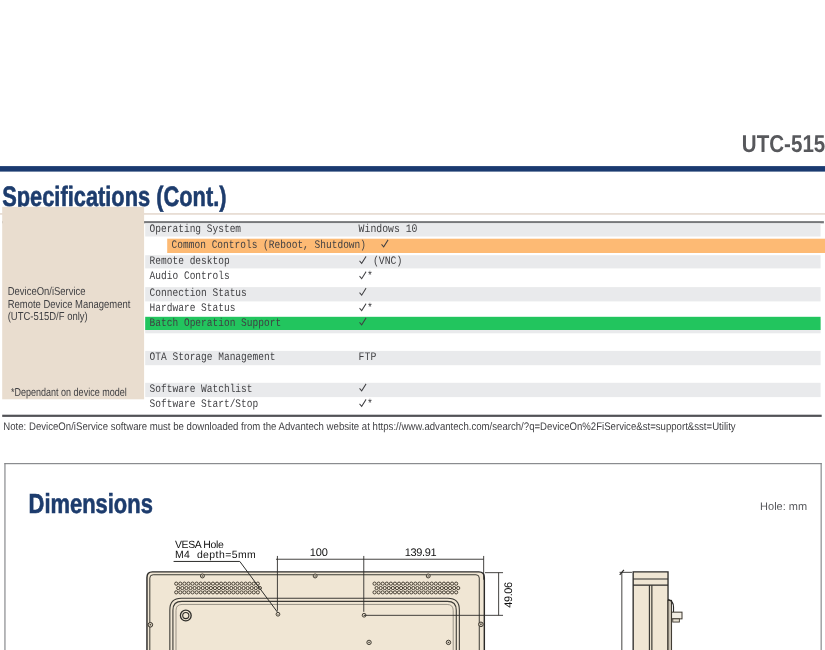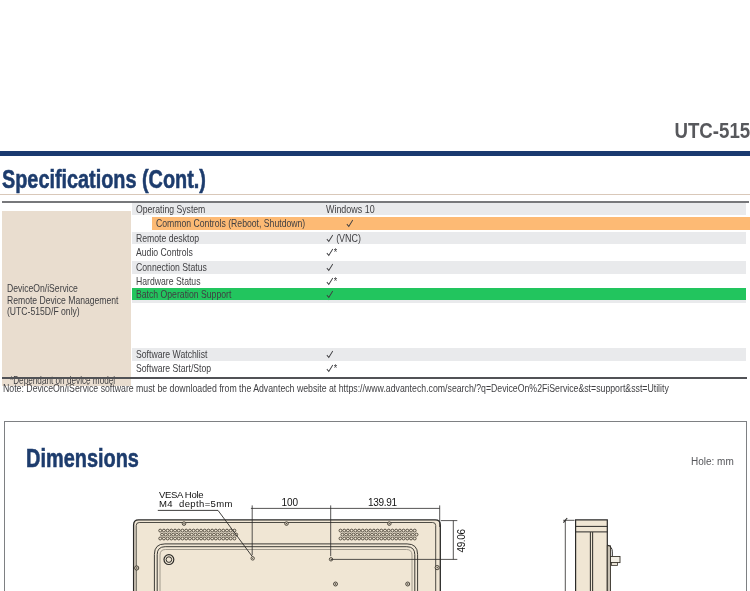--- a/index.html
+++ b/index.html
@@ -18,28 +18,28 @@
 <div class="abs" style="top:120.3px;right:0px;font-size:22px;line-height:22px;font-weight:bold;color:#57585c;transform:scaleX(0.85);transform-origin:100% 50%;">UTC-515</div>
 
 <div class="abs" style="left:0;top:150.8px;width:750px;height:5.3px;background:#1a3a70;"></div>
 
 <div class="abs navy" id="spech" style="left:2px;top:167px;font-size:25.5px;line-height:25.5px;transform:scaleX(0.778);transform-origin:0 50%;white-space:nowrap;">Specifications (Cont.)</div>
 
 <div class="abs" style="left:0;top:194px;width:750px;height:1.2px;background:#d9c8b9;"></div>
 
 <div class="abs" style="left:1.5px;top:201.2px;width:747px;height:1.6px;background:#77787b;"></div>
 
-<div class="abs" style="left:2px;top:211px;width:128.5px;height:174.5px;background:#e9ddcf;">
+<div class="abs" style="left:2px;top:188px;width:128.5px;height:174.5px;background:#e9ddcf;">
 
   <div class="abs" style="left:5.4px;top:72px;font-size:10.5px;color:#3f3f42;line-height:11.6px;white-space:nowrap;transform:scaleX(0.82);transform-origin:0 0;">DeviceOn/iService<br>Remote Device Management<br>(UTC-515D/F only)</div>
 
   <div class="abs" style="left:8px;top:162.5px;font-size:10.5px;color:#3f3f42;white-space:nowrap;transform:scaleX(0.78);transform-origin:0 0;">*Dependant on device model</div>
 </div>
 
-<div class="abs" id="rows" style="left:132.4px;top:202.8px;width:614px;height:174.5px;">
+<div class="abs" id="rows" style="left:132.4px;top:202.8px;width:614px;height:174.5px;font-family:Liberation Mono, monospace;">
 
   <div class="row" style="top:0.0px;background:#e9eaec;">
     <span class="lab">Operating System</span>
       <span class="val">Windows 10</span>
   </div>
 
   <div class="row" style="top:14.54px;background:#fdba74;margin-left:20px;">
     <span class="lab">Common Controls (Reboot, Shutdown)</span>
       <span class="val"><svg class="ck" width="9" height="9" viewBox="0 0 9 9">
           <path d="M1 5.1 L3.3 7.4 L8 1" fill="none" stroke="#3f3f42" stroke-width="1.05"></path>
@@ -81,20 +81,24 @@
         </svg>*</span>
   </div>
 
   <div class="row" style="top:85px;background:#22c55e;">
     <span class="lab">Batch Operation Support</span>
       <span class="val"><svg class="ck" width="9" height="9" viewBox="0 0 9 9">
           <path d="M1 5.1 L3.3 7.4 L8 1" fill="none" stroke="#3f3f42" stroke-width="1.05"></path>
         </svg></span>
   </div>
 
+  <div class="row" style="top:116.32px;background:#e9eaec;">
+    <span class="lab">OTA Storage Management</span>
+      <span class="val">FTP</span>
+  </div>
 
 
   <div class="row" style="top:145.4px;background:#e9eaec;">
     <span class="lab">Software Watchlist</span>
       <span class="val"><svg class="ck" width="9" height="9" viewBox="0 0 9 9">
           <path d="M1 5.1 L3.3 7.4 L8 1" fill="none" stroke="#3f3f42" stroke-width="1.05"></path>
         </svg></span>
   </div>
 
   <div class="row" style="top:159.94px;background:#ffffff;padding-left:23px;">

